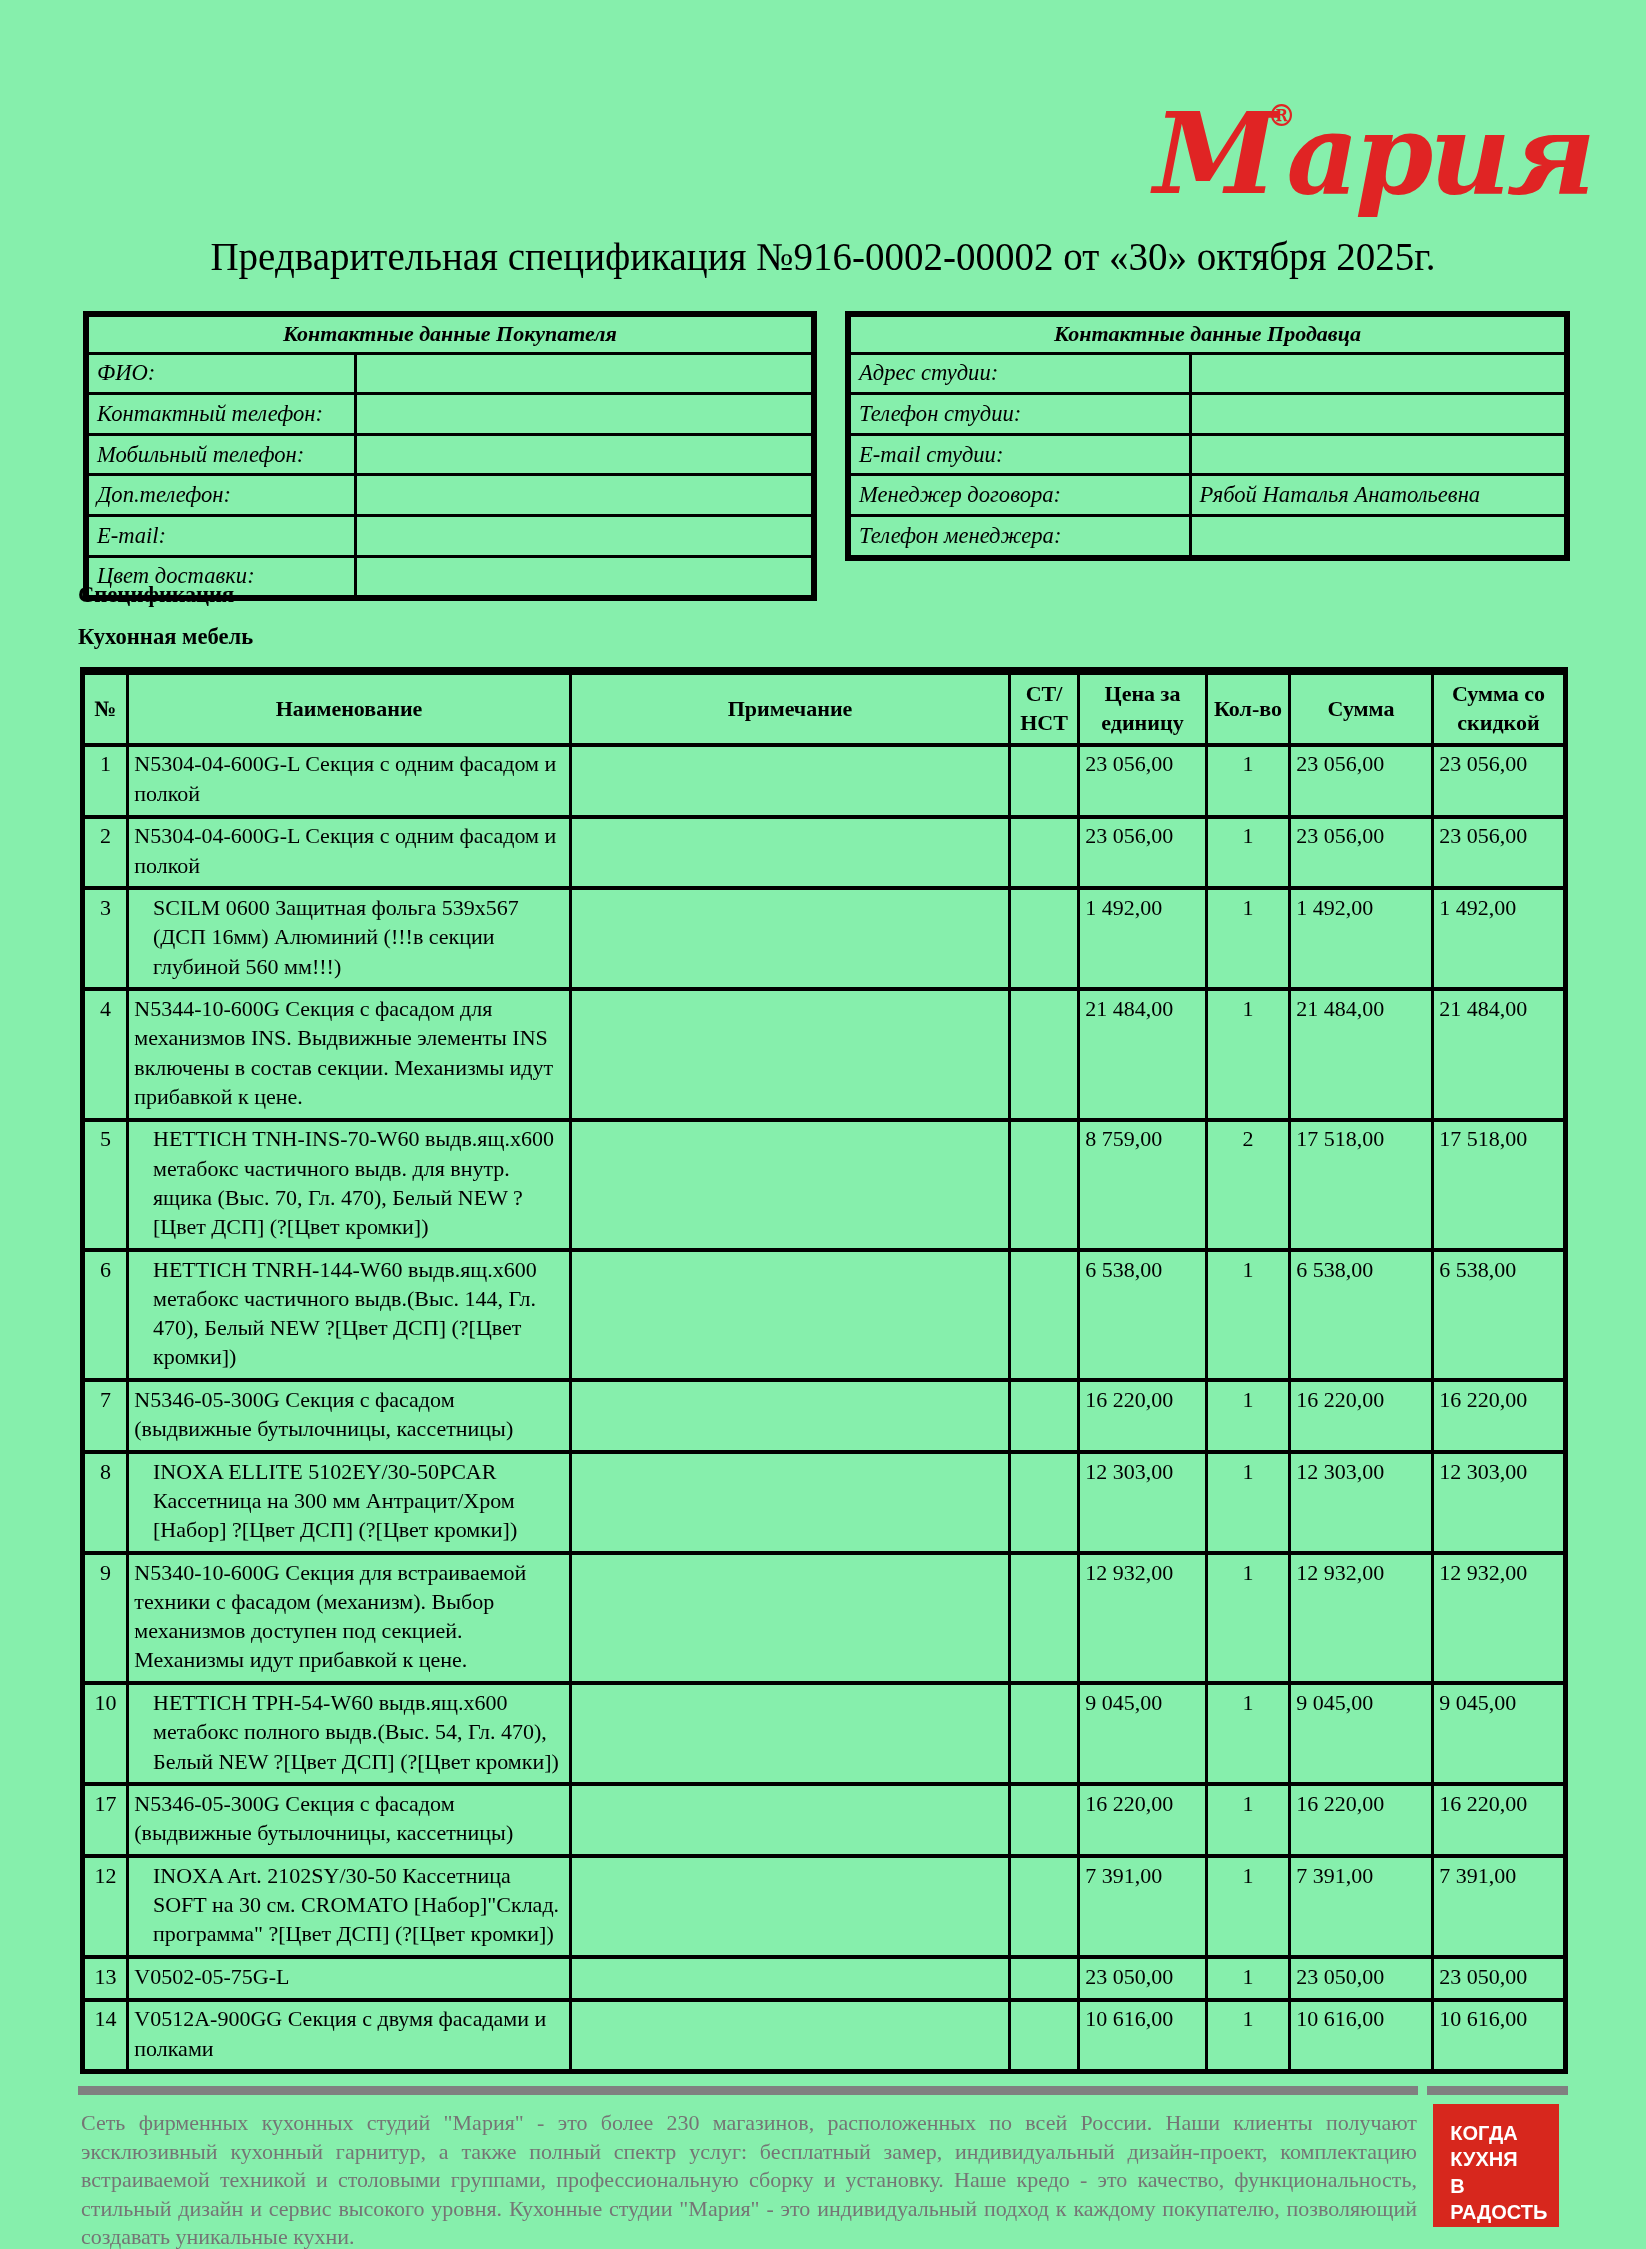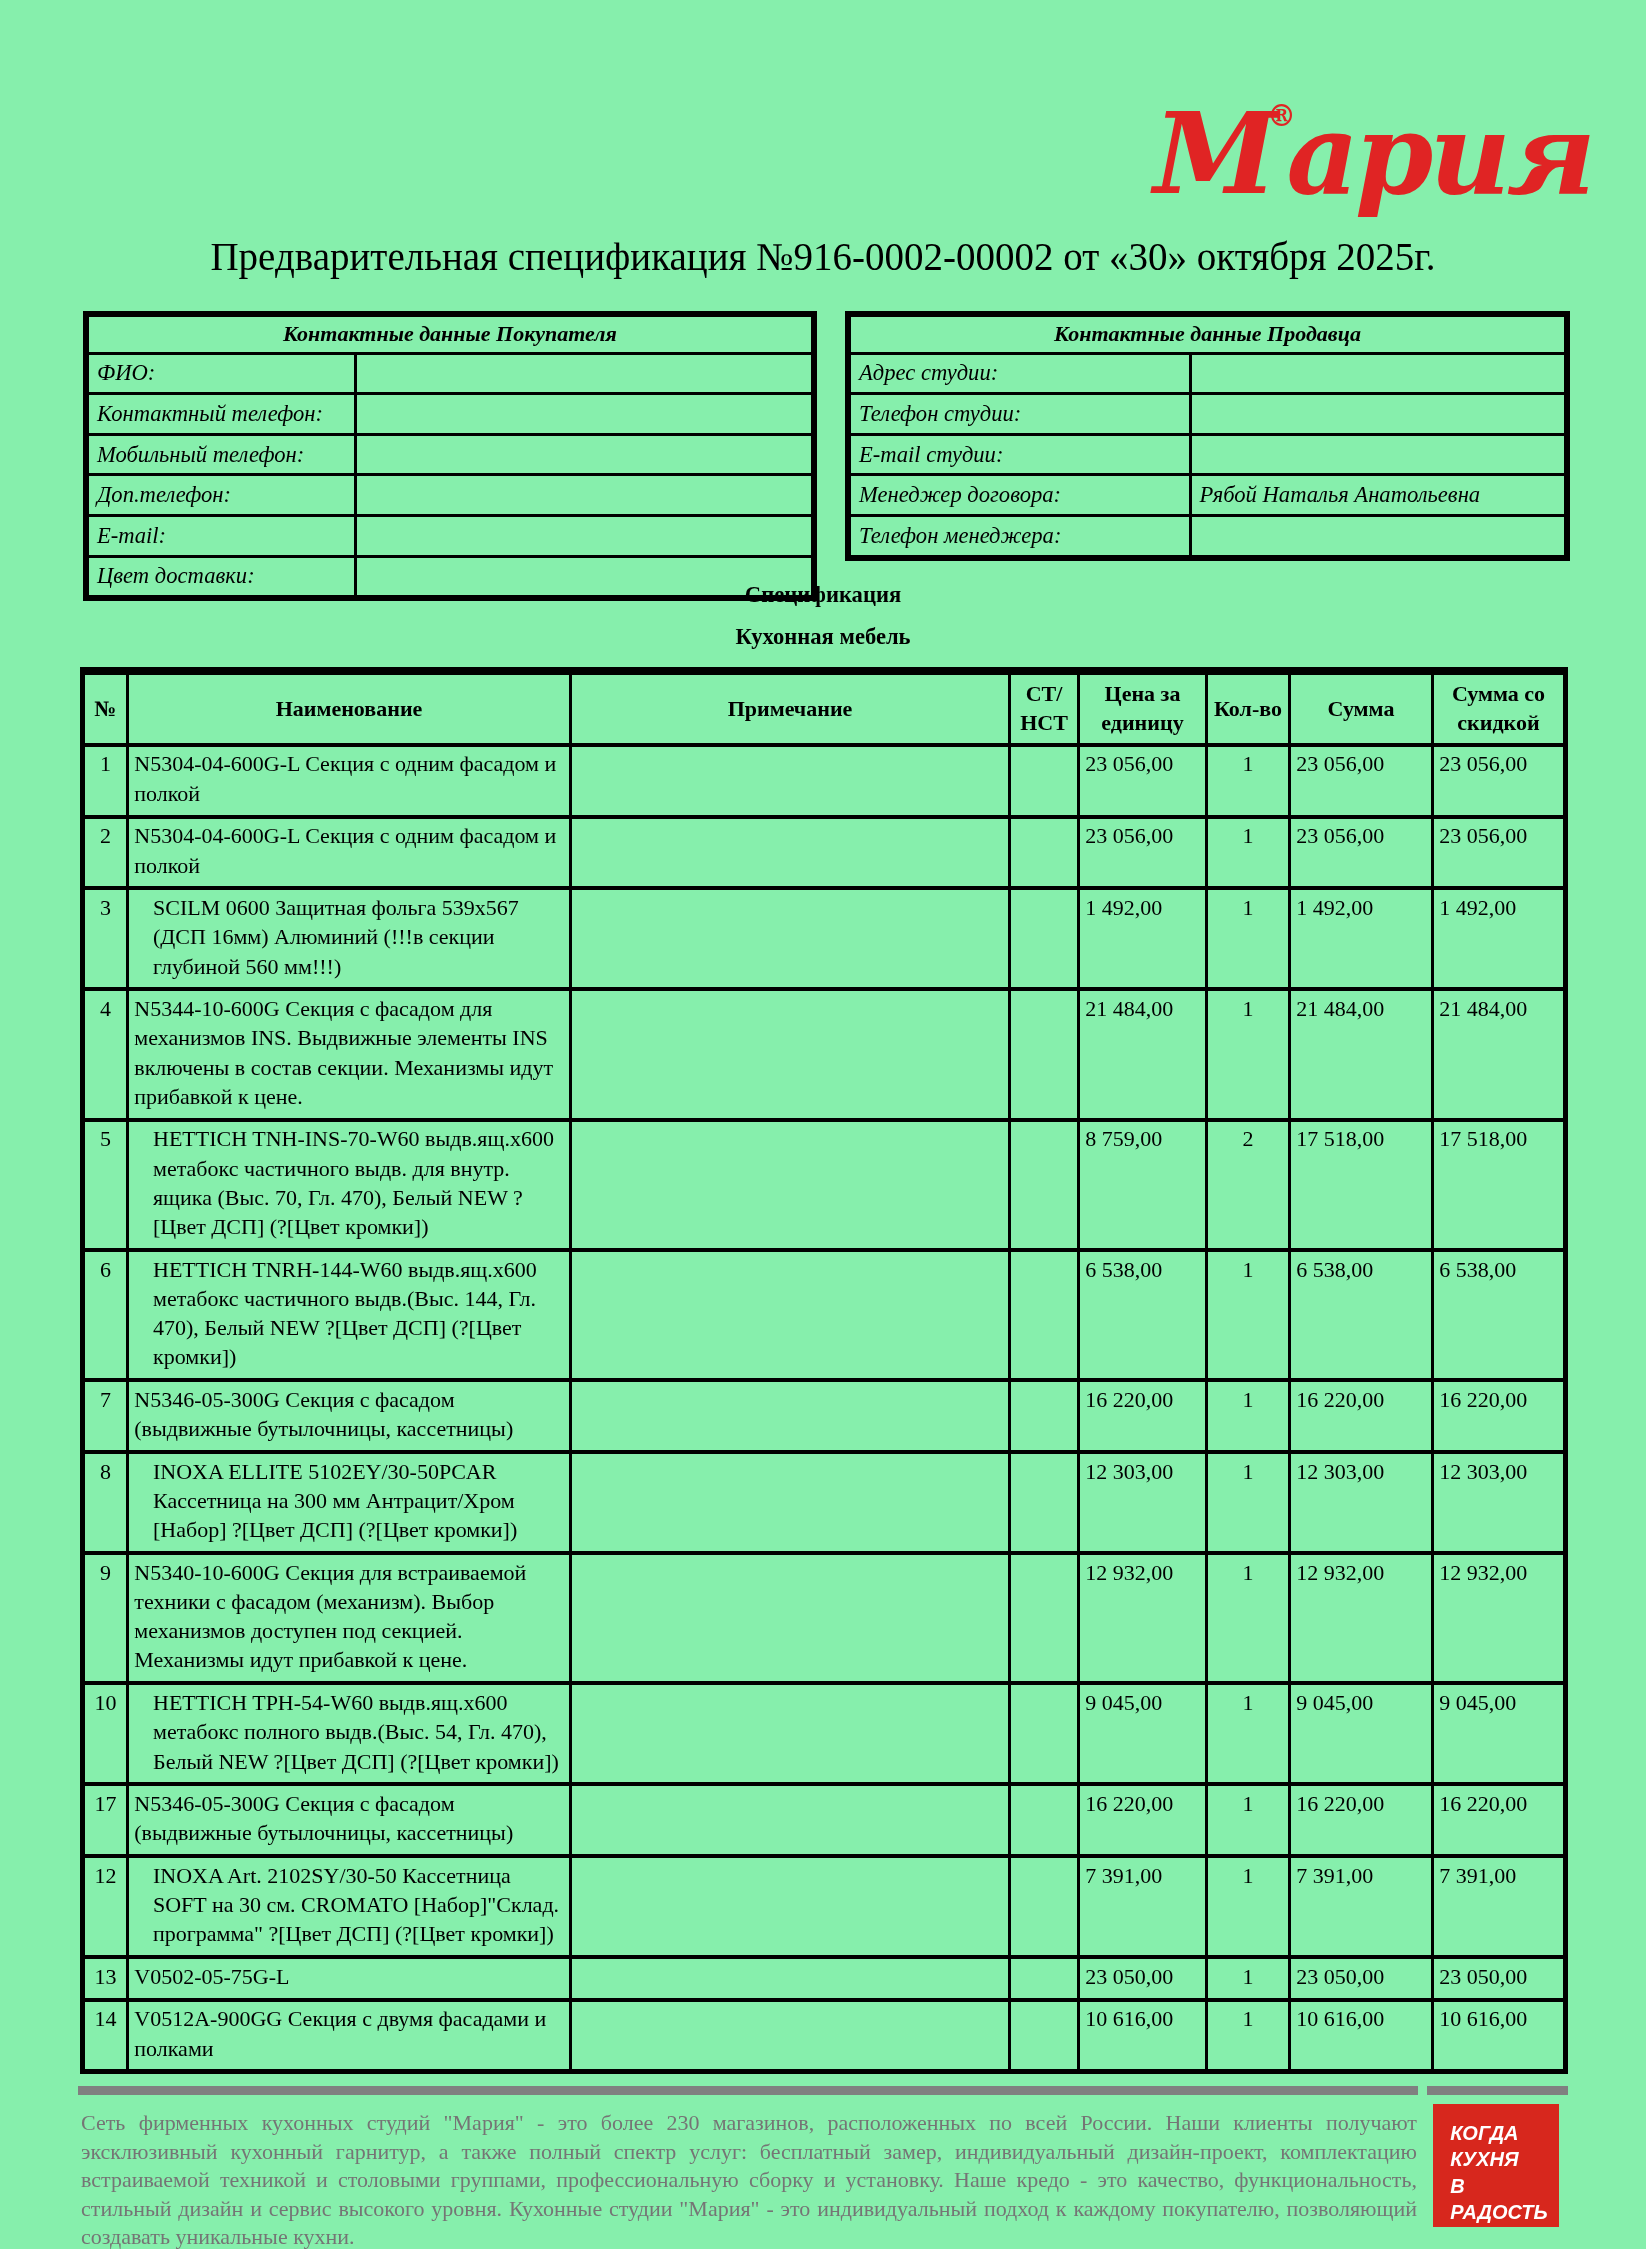--- a/index.html
+++ b/index.html
@@ -34,21 +34,21 @@
     border:3.3px solid #000; font-size:22px; font-weight:bold; text-align:center;
     height:32px; padding:1.3px 5.3px;
   }
   table.contact td { border:3.3px solid #000; height:35px; padding:1.3px 8px; vertical-align:middle; }
   table.buyer  { width:734px; }
   table.seller { width:725px; }
   table.buyer  col.lab { width:269px; }
   table.seller col.lab { width:342px; }
 
   
-  .sec-title { position:absolute; left:78px; width:1490px; text-align:center;
+  .sec-title { position:absolute; left:78px; width:1490px; text-align:left;
     font-weight:bold; font-size:22.6px; }
   .sec-title.spec-h  { top:582px; }
   .sec-title.group-h { top:624px; }
 
   
   table.spec {
     position:absolute; top:667px; left:80px; width:1484px;
     border-collapse:collapse; table-layout:fixed; font-size:22px;
     border:5.3px solid #000; border-top:8px solid #000;
   }
@@ -77,21 +77,21 @@
   
   .divider-main  { position:absolute; top:2086px; left:78px;  width:1340px; height:8.6px; background:#808080; }
   .divider-right { position:absolute; top:2086px; left:1427px; width:141px;  height:8.6px; background:#808080; }
   .footer-text {
     position:absolute; top:2109px; left:81px; width:1336px;
     font-size:22px; line-height:1.3; text-align:justify; color:#757575;
   }
   .badge {
     position:absolute; top:2104px; left:1433px; width:126px; height:123px;
     color:#fff; font-family:"Liberation Sans", sans-serif;
-    font-weight:bold; font-style:italic; font-size:20px; line-height:1.32;
+    font-weight:bold; font-size:20px; line-height:1.32;
     padding:16px 0 0 17.3px; box-sizing:border-box; white-space:pre-line;
   }
 </style>
 </head>
 <body>
 
 <div class="page">
 
   <div class="logo" style="color: rgb(224, 36, 36);">
     <span>М</span><span class="reg">®</span><span>ария</span>

